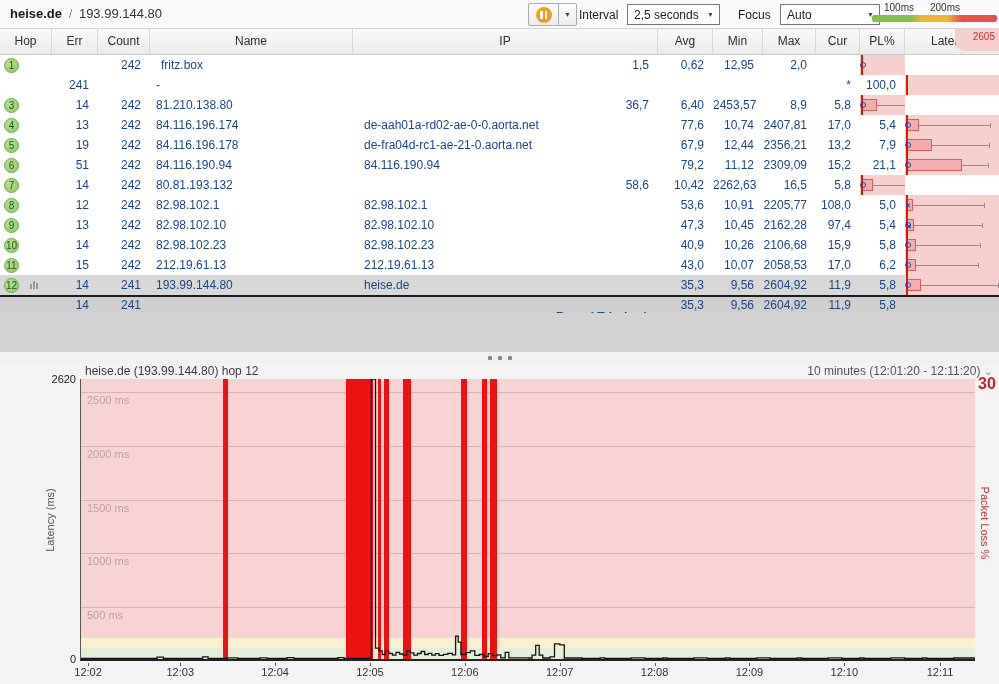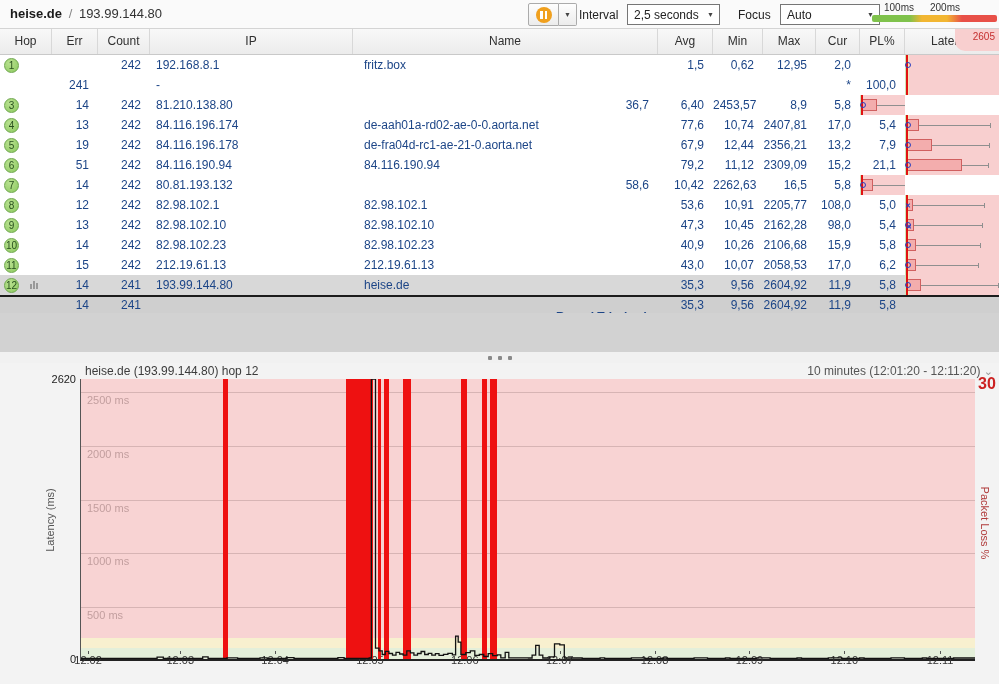--- a/index.html
+++ b/index.html
@@ -84,21 +84,21 @@
   .grid-label { position:absolute; left:6px; font-size:11px; color:rgba(150,115,115,0.55); }
   .loss-bar { position:absolute; top:0; bottom:0; background:#ee1111; z-index:1; }
   .lat-svg { position:absolute; left:0; top:0; z-index:2; }
   .ymax { position:absolute; left:0; top:10px; width:76px; text-align:right; font-size:11px; color:#222; }
   .ymin { position:absolute; left:0; top:290px; width:76px; text-align:right; font-size:11px; color:#222; }
   .ylab { position:absolute; left:50px; top:157px; transform:translate(-50%,-50%) rotate(-90deg);
           font-size:11px; color:#555; white-space:nowrap; }
   .y2max { position:absolute; left:978px; top:12px; font-size:16px; color:#cc2222;font-weight:bold; }
   .y2lab { position:absolute; left:985px; top:160px; transform:translate(-50%,-50%) rotate(90deg);
            font-size:11px; color:#b03a3a; white-space:nowrap; }
-  .xaxis { position:absolute; left:80px; top:288px; width:895px; height:20px; }
+  .xaxis { position:absolute; left:80px; top:300px; width:895px; height:20px; }
   .xtick { position:absolute; top:0; width:1px; height:3px; background:#555; }
   .xlabel { position:absolute; top:3px; width:40px; margin-left:-20px; text-align:center; font-size:11px; color:#333; }
 </style>
 </head>
 <body>
 
 <div class="toolbar">
   <div class="target">
     <span class="host">heise.de</span>
     <span class="sep">/</span>
@@ -128,42 +128,41 @@
       <span class="l200">200ms</span>
     </div>
     <div class="legend-bar"></div>
   </div>
 </div>
 
 <div class="thead tgrid">
   <div class="th">Hop</div>
   <div class="th">Err</div>
   <div class="th">Count</div>
+  <div class="th">Name</div>
   <div class="th">IP</div>
-  <div class="th">Name</div>
   <div class="th">Avg</div>
   <div class="th">Min</div>
   <div class="th">Max</div>
   <div class="th">Cur</div>
   <div class="th">PL%</div>
   <div class="th" style="border-right:none;">
     <span>Latency</span>
     <span class="lat-notch">2605</span>
   </div>
 </div>
 
 <div class="rows" id="table-rows">
   <div class="trow tgrid">
     <div class="cell c-hop">
       <span class="hop-badge">1</span>
 
     </div>
     <div class="cell c-err"></div>
     <div class="cell c-count">242</div>
-    <div class="cell c-ip">192.168.8.1</div>
     <div class="cell c-name">fritz.box</div>
     <div class="cell c-avg">1,5</div>
     <div class="cell c-min">0,62</div>
     <div class="cell c-max">12,95</div>
     <div class="cell c-cur">2,0</div>
     <div class="cell c-pl"></div>
     <div class="cell lat">
       <span class="lat-redline"></span>
 
       <span class="lat-marker ring"></span>
@@ -325,21 +324,21 @@
       <span class="hop-badge">9</span>
 
     </div>
     <div class="cell c-err">13</div>
     <div class="cell c-count">242</div>
     <div class="cell c-ip">82.98.102.10</div>
     <div class="cell c-name">82.98.102.10</div>
     <div class="cell c-avg">47,3</div>
     <div class="cell c-min">10,45</div>
     <div class="cell c-max">2162,28</div>
-    <div class="cell c-cur">98,0</div>
+    <div class="cell c-cur">97,4</div>
     <div class="cell c-pl">5,4</div>
     <div class="cell lat">
       <span class="lat-redline"></span>
       <span class="lat-box" style="width: 7.52px;"></span>
       <span class="lat-whisker" style="left: 7.52px; width: 70.5px;"></span>
       <span class="lat-marker ring">✕</span>
     </div>
   </div>
 
   <div class="trow tgrid">

